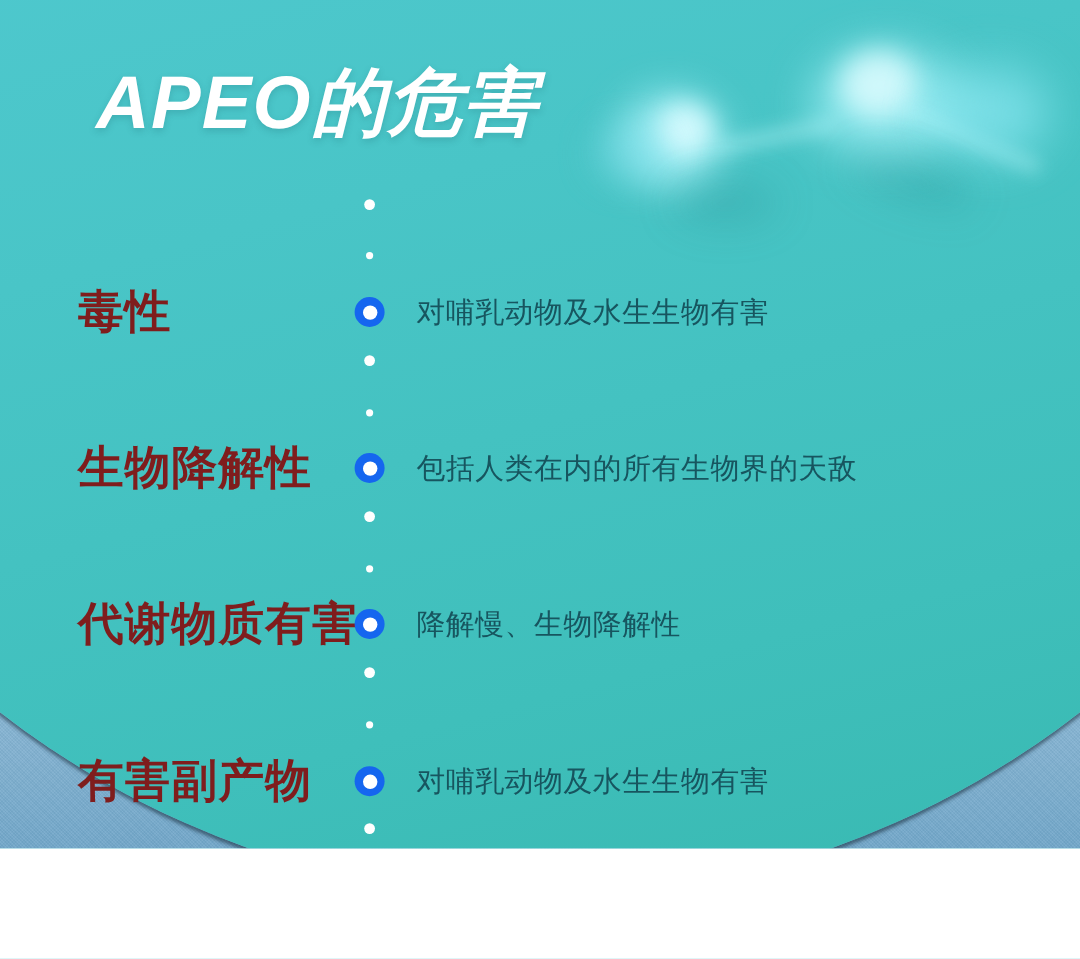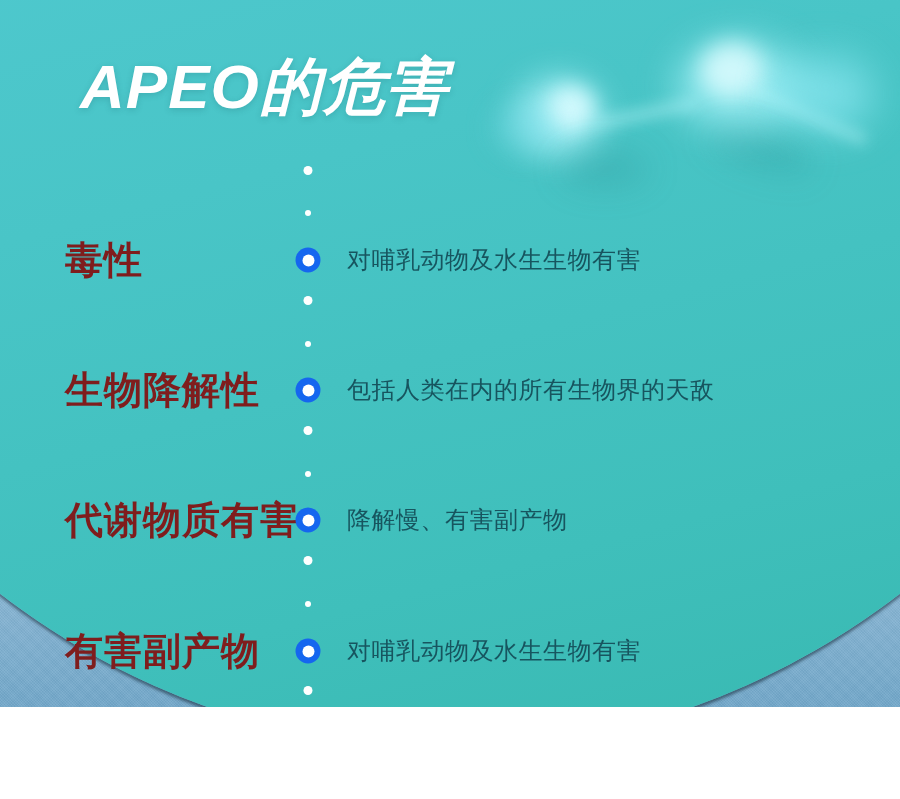--- a/index.html
+++ b/index.html
@@ -226,21 +226,21 @@
         <div class="row-bullet">
           <div class="core"></div>
         </div>
         <div class="row-desc">包括人类在内的所有生物界的天敌</div>
       </div>
       <div class="row" style="top: 520px;">
         <div class="row-label">代谢物质有害</div>
         <div class="row-bullet">
           <div class="core"></div>
         </div>
-        <div class="row-desc">降解慢、有害副产物</div>
+        <div class="row-desc">降解慢、生物降解性</div>
       </div>
       <div class="row" style="top: 651px;">
         <div class="row-label">有害副产物</div>
         <div class="row-bullet">
           <div class="core"></div>
         </div>
         <div class="row-desc">对哺乳动物及水生生物有害</div>
       </div>
     </div>
 

